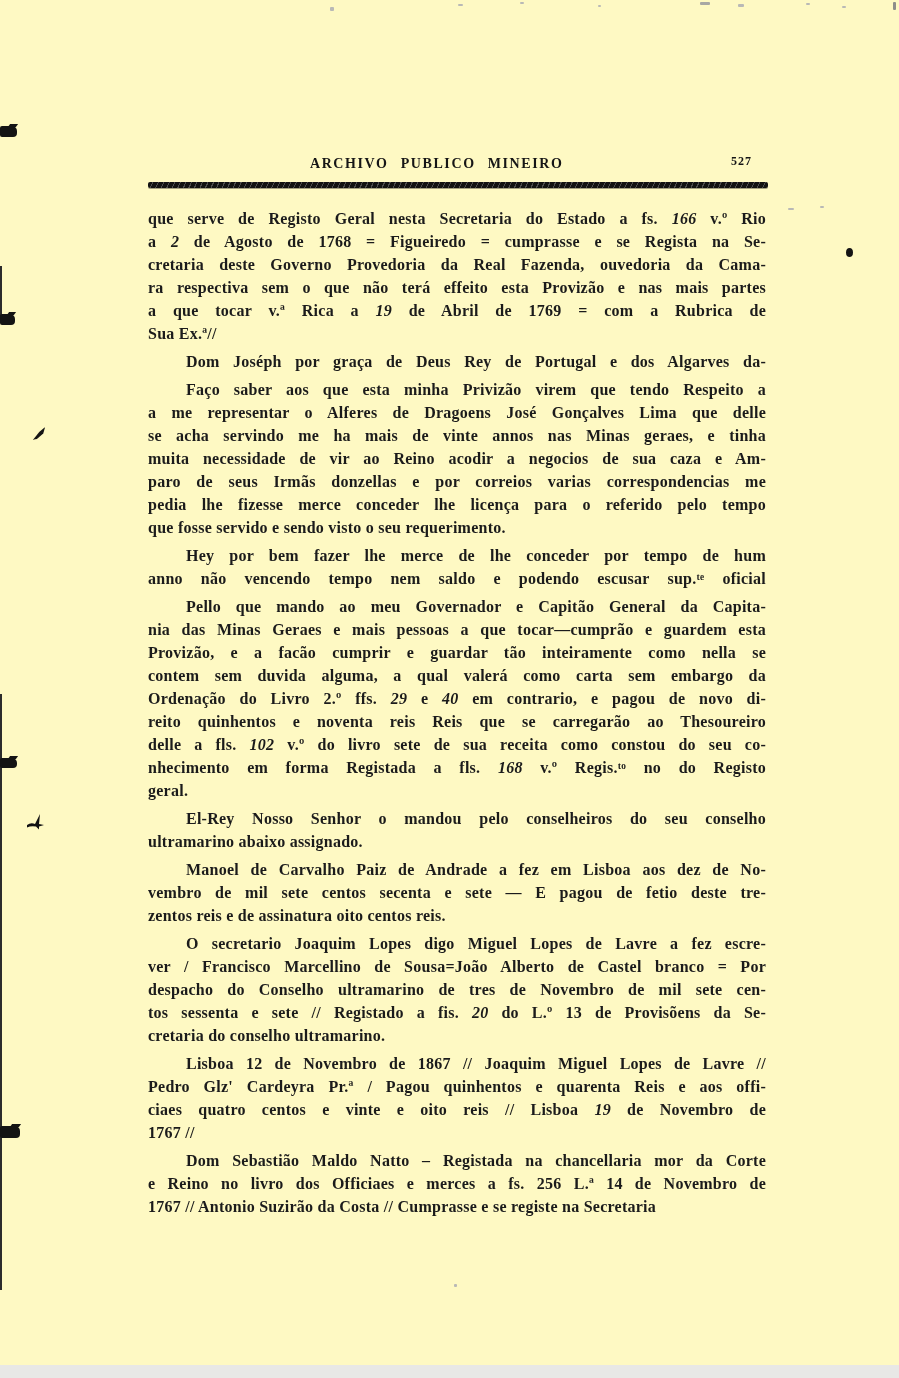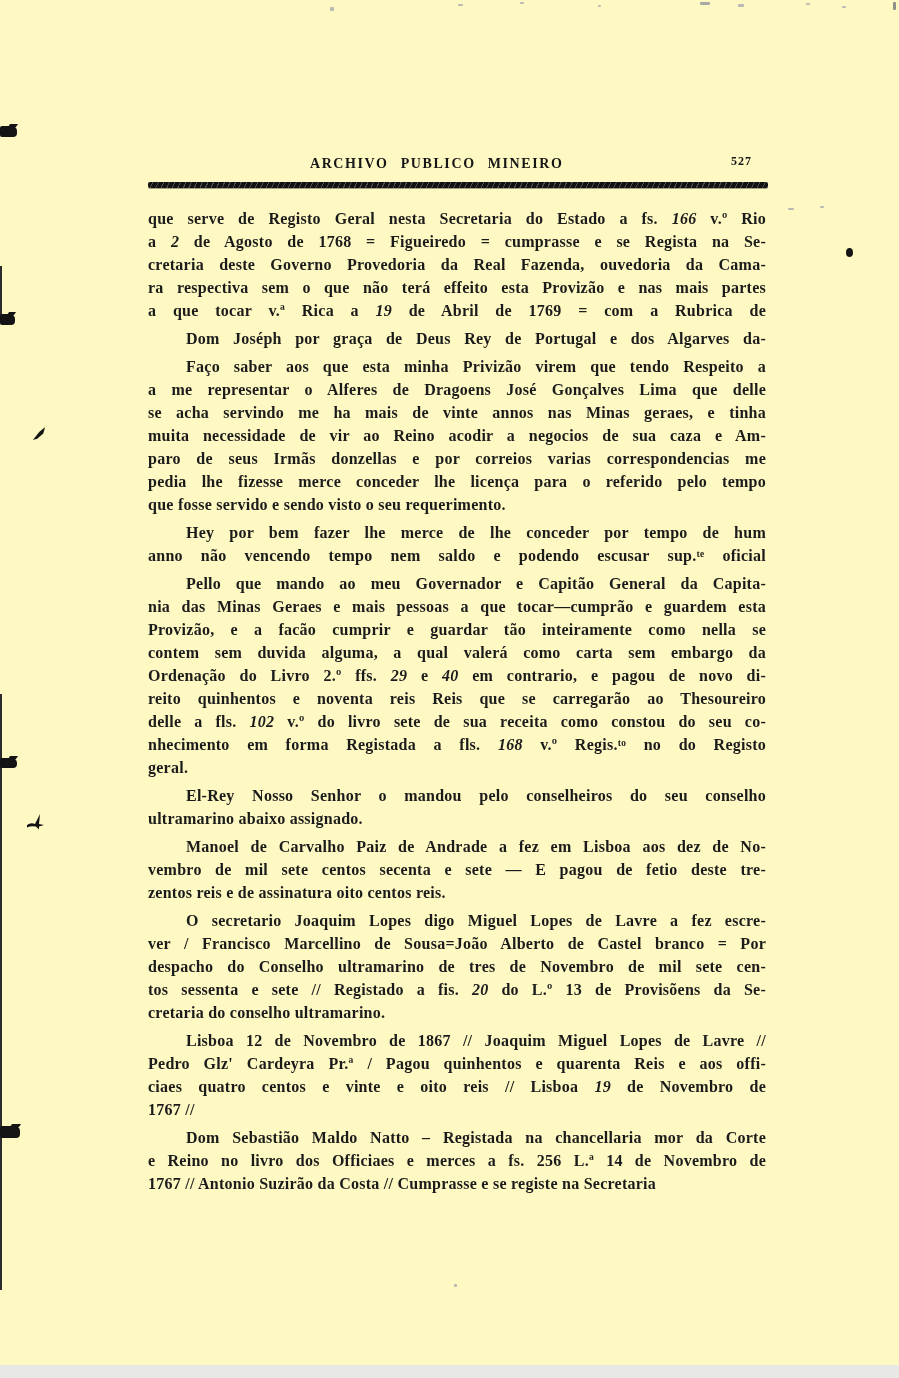--- a/index.html
+++ b/index.html
@@ -73,20 +73,21 @@
   </div>
   <div class="head-rule"></div>
 
   <div class="text-block" id="text-block">
       <div class="paragraph">
         <div class="line">que serve de Registo Geral nesta Secretaria do Estado a fs. <i>166</i> v.º Rio</div>
         <div class="line">a <i>2</i> de Agosto de 1768 = Figueiredo = cumprasse e se Regista na Se-</div>
         <div class="line">cretaria deste Governo Provedoria da Real Fazenda, ouvedoria da Cama-</div>
         <div class="line">ra respectiva sem o que não terá effeito esta Provizão e nas mais partes</div>
         <div class="line">a que tocar v.ª Rica a <i>19</i> de Abril de 1769 = com a Rubrica de</div>
+        <div class="line last">Sua Ex.ª//</div>
       </div>
       <div class="paragraph">
         <div class="line indent">Dom Joséph por graça de Deus Rey de Portugal e dos Algarves da-</div>
       </div>
       <div class="paragraph">
         <div class="line indent">Faço saber aos que esta minha Privizão virem que tendo Respeito a</div>
         <div class="line">a me representar o Alferes de Dragoens José Gonçalves Lima que delle</div>
         <div class="line">se acha servindo me ha mais de vinte annos nas Minas geraes, e tinha</div>
         <div class="line">muita necessidade de vir ao Reino acodir a negocios de sua caza e Am-</div>
         <div class="line">paro de seus Irmãs donzellas e por correios varias correspondencias me</div>

